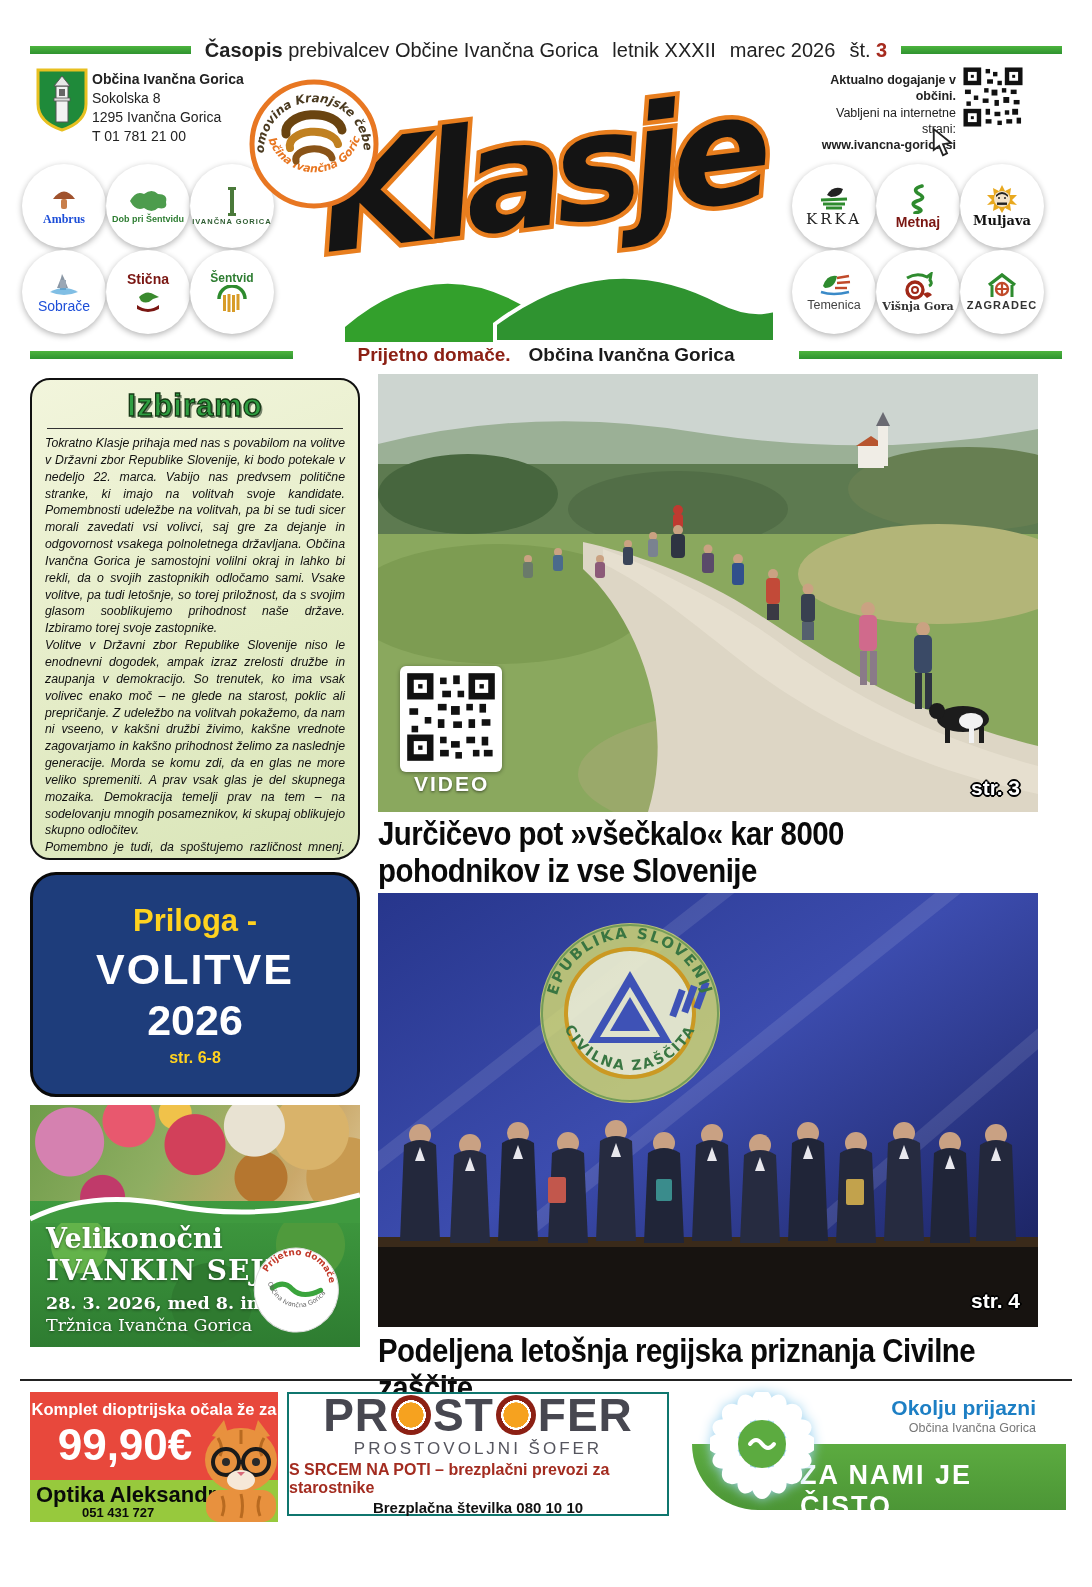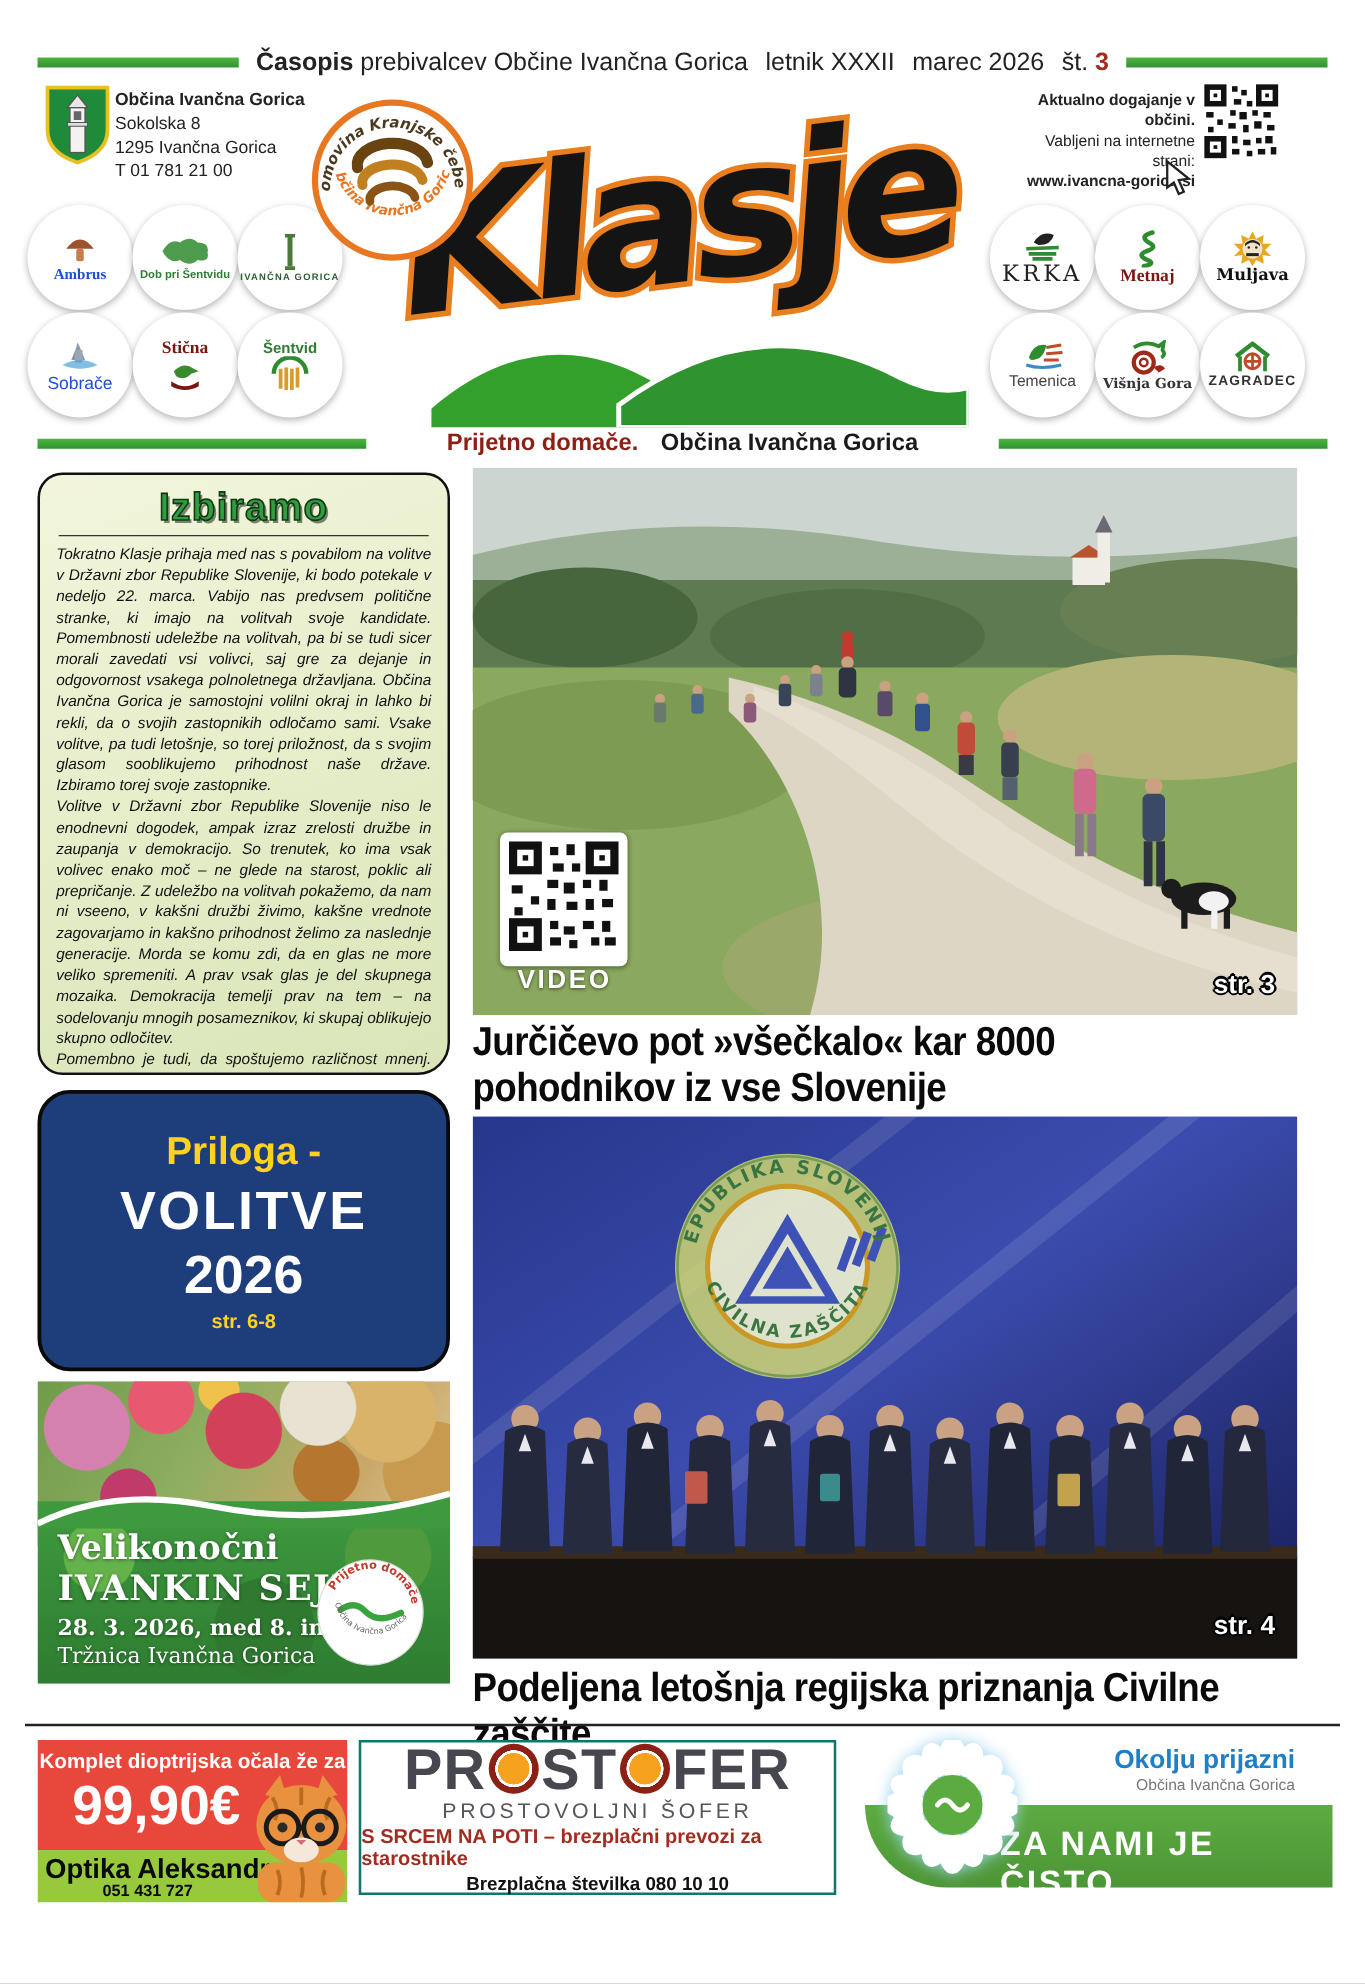--- a/index.html
+++ b/index.html
@@ -33,22 +33,22 @@
   .logo-grid { position:absolute; display:grid; grid-template-columns:repeat(3, 84px); grid-auto-rows:84px; gap:2px 0px; }
   .logo-grid.left { left:22px; top:164px; }
   .logo-grid.right { left:792px; top:164px; }
   .clogo { width:84px; height:84px; border-radius:50%; background:#fff; box-shadow:0 2px 6px rgba(0,0,0,.3);
            display:flex; flex-direction:column; align-items:center; justify-content:center; gap:1px; }
   .clogo .nm { font-size:11px; font-weight:bold; color:#333; line-height:1; text-align:center; }
   .nm.serifbrown { font-family:Liberation Serif, serif; color:#1d4ed8; font-size:12px; }
   .nm.green { color:#2e7d32; }
   .nm.tinygreen { color:#2f5d32; font-size:7.5px; letter-spacing:1px; }
   .nm.teal { color:#1d4ed8; font-size:14px; font-weight:normal; }
-  .nm.blackletter { font-family:Liberation Serif, serif; color:#7a1612; font-size:14px; }
-  .nm.krka { font-family:"DejaVu Serif", serif; color:#222; letter-spacing:3px; font-weight:normal; font-size:18px; }
+  .nm.blackletter { font-family:Liberation Sans, sans-serif; color:#7a1612; font-size:14px; }
+  .nm.krka { font-family:"DejaVu Serif", serif; color:#222; letter-spacing:3px; font-weight:normal; font-size:15px; }
   .nm.muljava { font-family:"DejaVu Serif", serif; color:#111; font-size:13px; }
   .nm.gray { color:#444; font-weight:normal; font-size:12.5px; }
   .nm.visnja { font-family:"DejaVu Serif", serif; color:#333; font-size:11px; }
   .nm.zagradec { color:#333; font-size:11px; letter-spacing:1px; }
 
   .tag-row { position:absolute; top:344px; left:30px; width:1032px; height:22px; display:flex; align-items:center;gap:48px; }
   .tag-text { white-space:nowrap; padding:0 16px; font-size:19px; display:flex; gap:18px; }
   .tag-slogan { color:#8c2014; font-weight:bold; }
   .tag-muni { color:#1a1a1a; font-weight:bold; }
 

